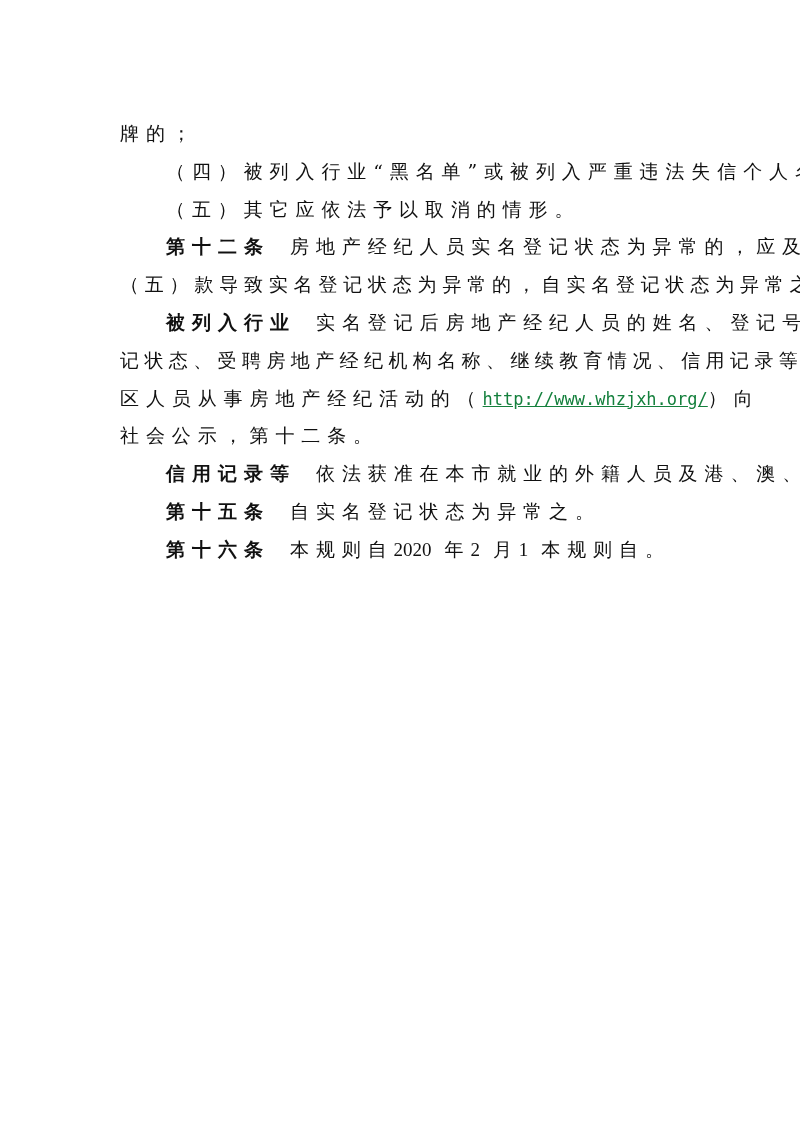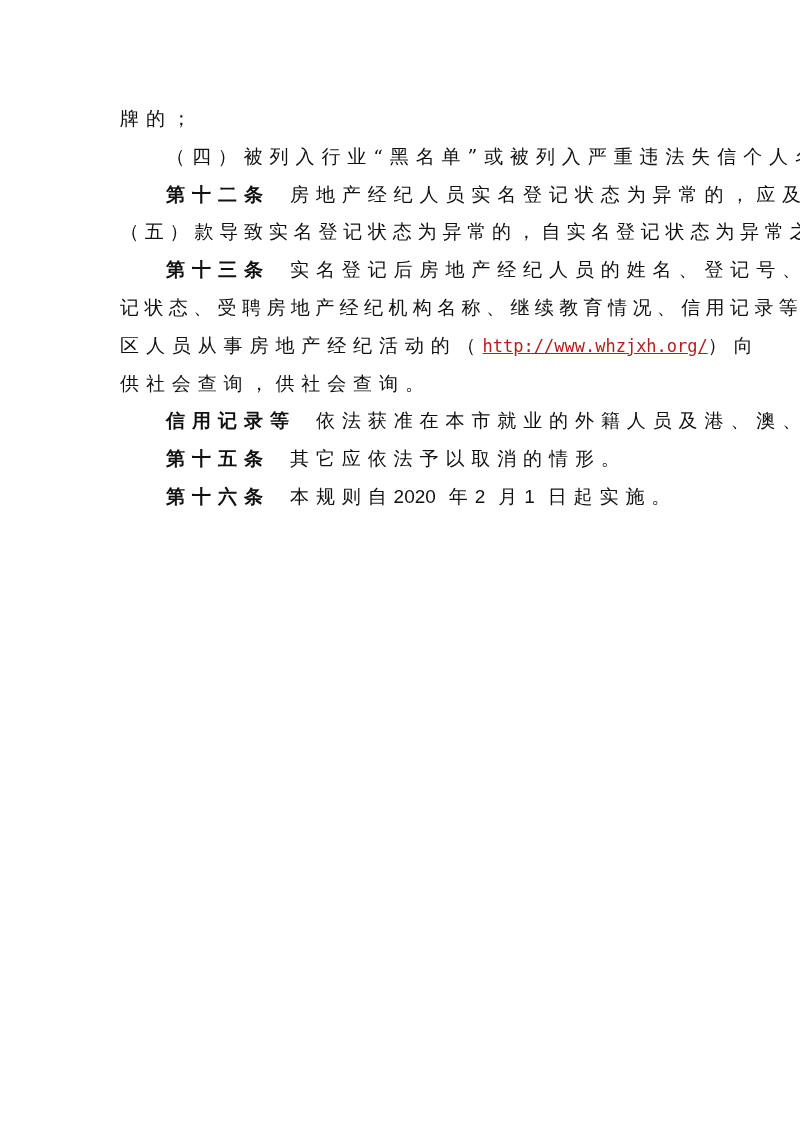--- a/index.html
+++ b/index.html
@@ -11,21 +11,21 @@
       width: 800px;
       height: 1131px;
       position: relative;
       overflow: hidden;
       font-family: "DejaVu Serif", "Liberation Serif", serif;
       color: #111111;
     }
     .page {
       position: absolute;
       left: 120px;
-      top: 100px;
+      top: 115px;
       width: 572px;
     }
     .line {
       height: 37.8px;
       line-height: 37.8px;
       font-size: 19px;
       white-space: nowrap;
       letter-spacing: 6.9px;
     }
     .indent {
@@ -35,59 +35,60 @@
       font-weight: bold;
       font-family: "DejaVu Sans", "Liberation Sans", sans-serif;
       letter-spacing: 7px;
       text-align: right;
     }
     .article-gap {
       display: inline-block;
       width: 20px;
     }
     .link {
-      color: #b91c1c;
+      color: #15803d;
       text-decoration: underline;
       letter-spacing: 0;
       font-family: "DejaVu Sans Mono", "Liberation Mono", monospace;
       font-size: 17px;
     }
     .num {
       letter-spacing: 0;
-      font-family: Liberation Sans, sans-serif;
+      font-family: Liberation Serif, serif;
       margin-top: 31px;
     }
   </style>
 </head>
 <body>
 
 <div class="page">
 
   <div class="line">牌的；</div>
   <div class="line indent">（四）被列入行业“黑名单”或被列入严重违法失信个人名</div>
+  <div class="line indent">（五）其它应依法予以取消的情形。</div>
 
   <div class="line indent">
     <span class="article-label">第十二条</span><span class="article-gap"></span><span>房地产经纪人员实名登记状态为异常的，应及时</span>
   </div>
   <div class="line" style="letter-spacing:5.8px;">（五）款导致实名登记状态为异常的，自实名登记状态为异常之</div>
 
   <div class="line indent">
-    <span class="article-label">第十三条</span><span class="article-gap"></span><span>实名登记后房地产经纪人员的姓名、登记号、登</span>
+    <span class="article-label">被列入行业</span><span class="article-gap"></span><span>实名登记后房地产经纪人员的姓名、登记号、登</span>
   </div>
   <div class="line" style="letter-spacing:5.4px;text-align:center;">记状态、受聘房地产经纪机构名称、继续教育情况、信用记录等</div>
   <div class="line">
     <span>区人员从事房地产经纪活动的（</span><a class="link" href="#">http://www.whzjxh.org/</a><span>）向</span>
   </div>
-  <div class="line">供社会查询，供社会查询。</div>
+  <div class="line">社会公示，第十二条。</div>
 
   <div class="line indent">
     <span class="article-label">信用记录等</span><span class="article-gap"></span><span>依法获准在本市就业的外籍人员及港、澳、台地</span>
   </div>
 
   <div class="line indent">
-    <span class="article-label">第十五条</span><span class="article-gap"></span><span>其它应依法予以取消的情形。</span>
+    <span class="article-label">第十五条</span><span class="article-gap"></span><span>自实名登记状态为异常之。</span>
   </div>
 
   <div class="line indent">
-    <span class="article-label">第十六条</span><span class="article-gap"></span><span>本规则自</span><span class="num">2020</span>&nbsp;<span>年</span><span class="num">2</span>&nbsp;<span>月</span><span class="num">1</span>&nbsp;<span>日起实施。</span>
+    <span class="article-label">第十六条</span><span class="article-gap"></span><span>本规则自</span><span class="num">2020</span>&nbsp;<span>年</span><span class="num">2</span>&nbsp;<span>月</span><span class="num">1</span>&nbsp;<span>本规则自。</span>
   </div>
 
 </div>
 
 </body></html>

